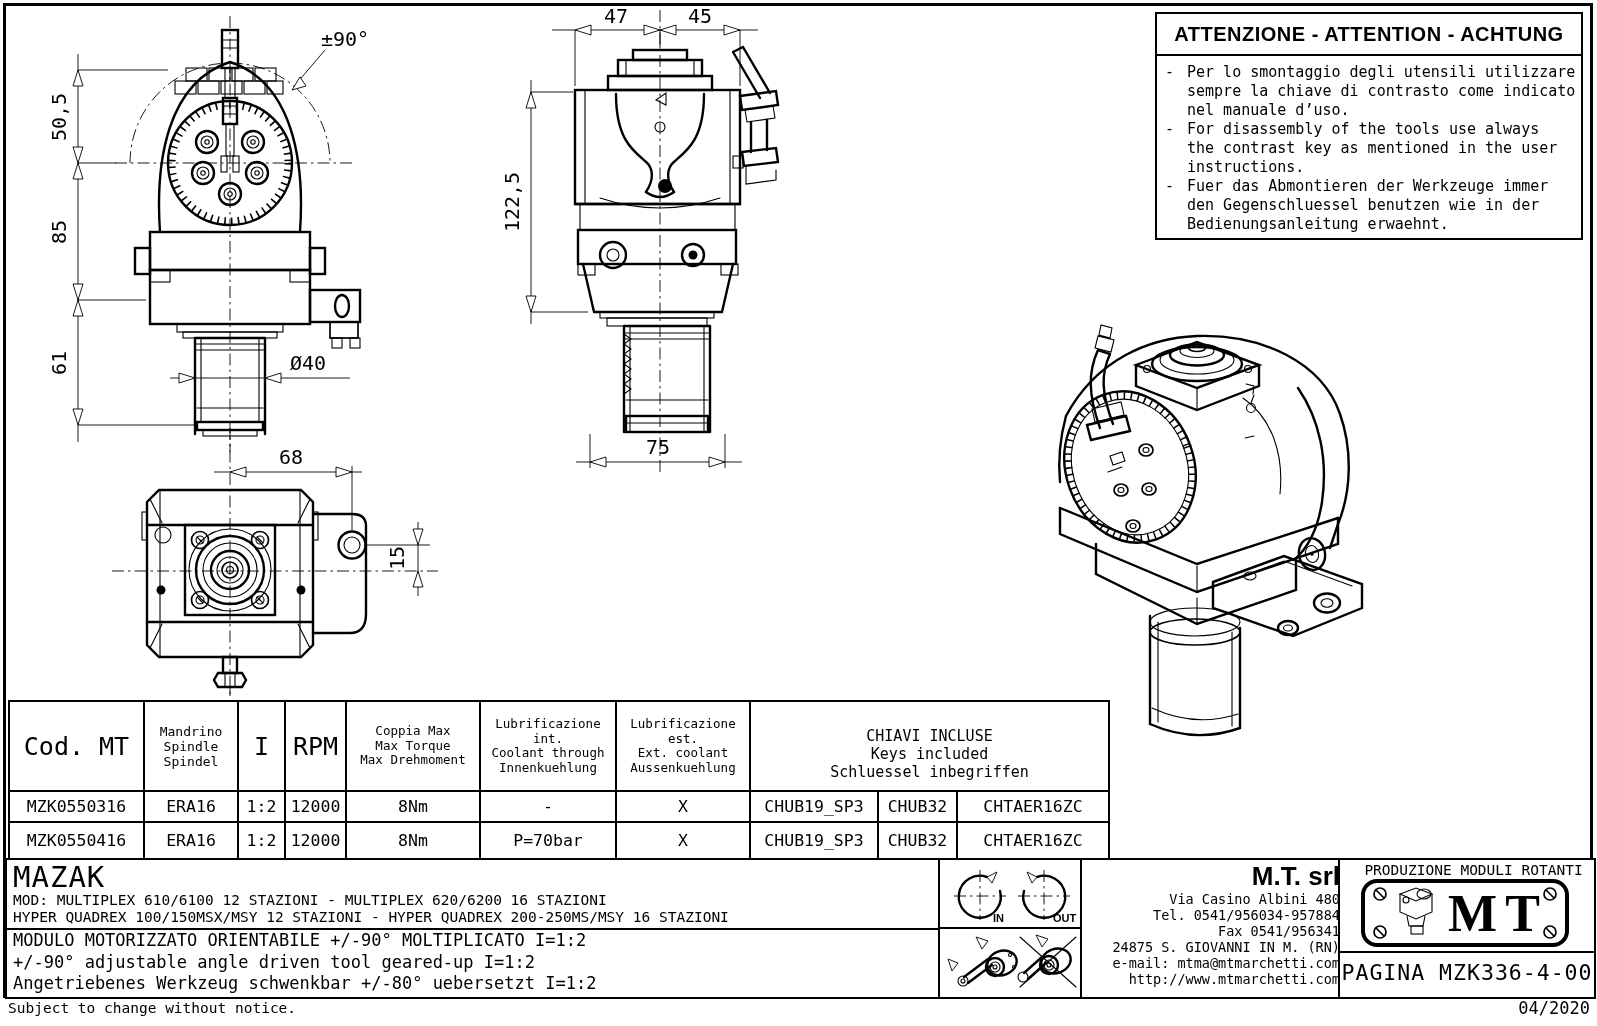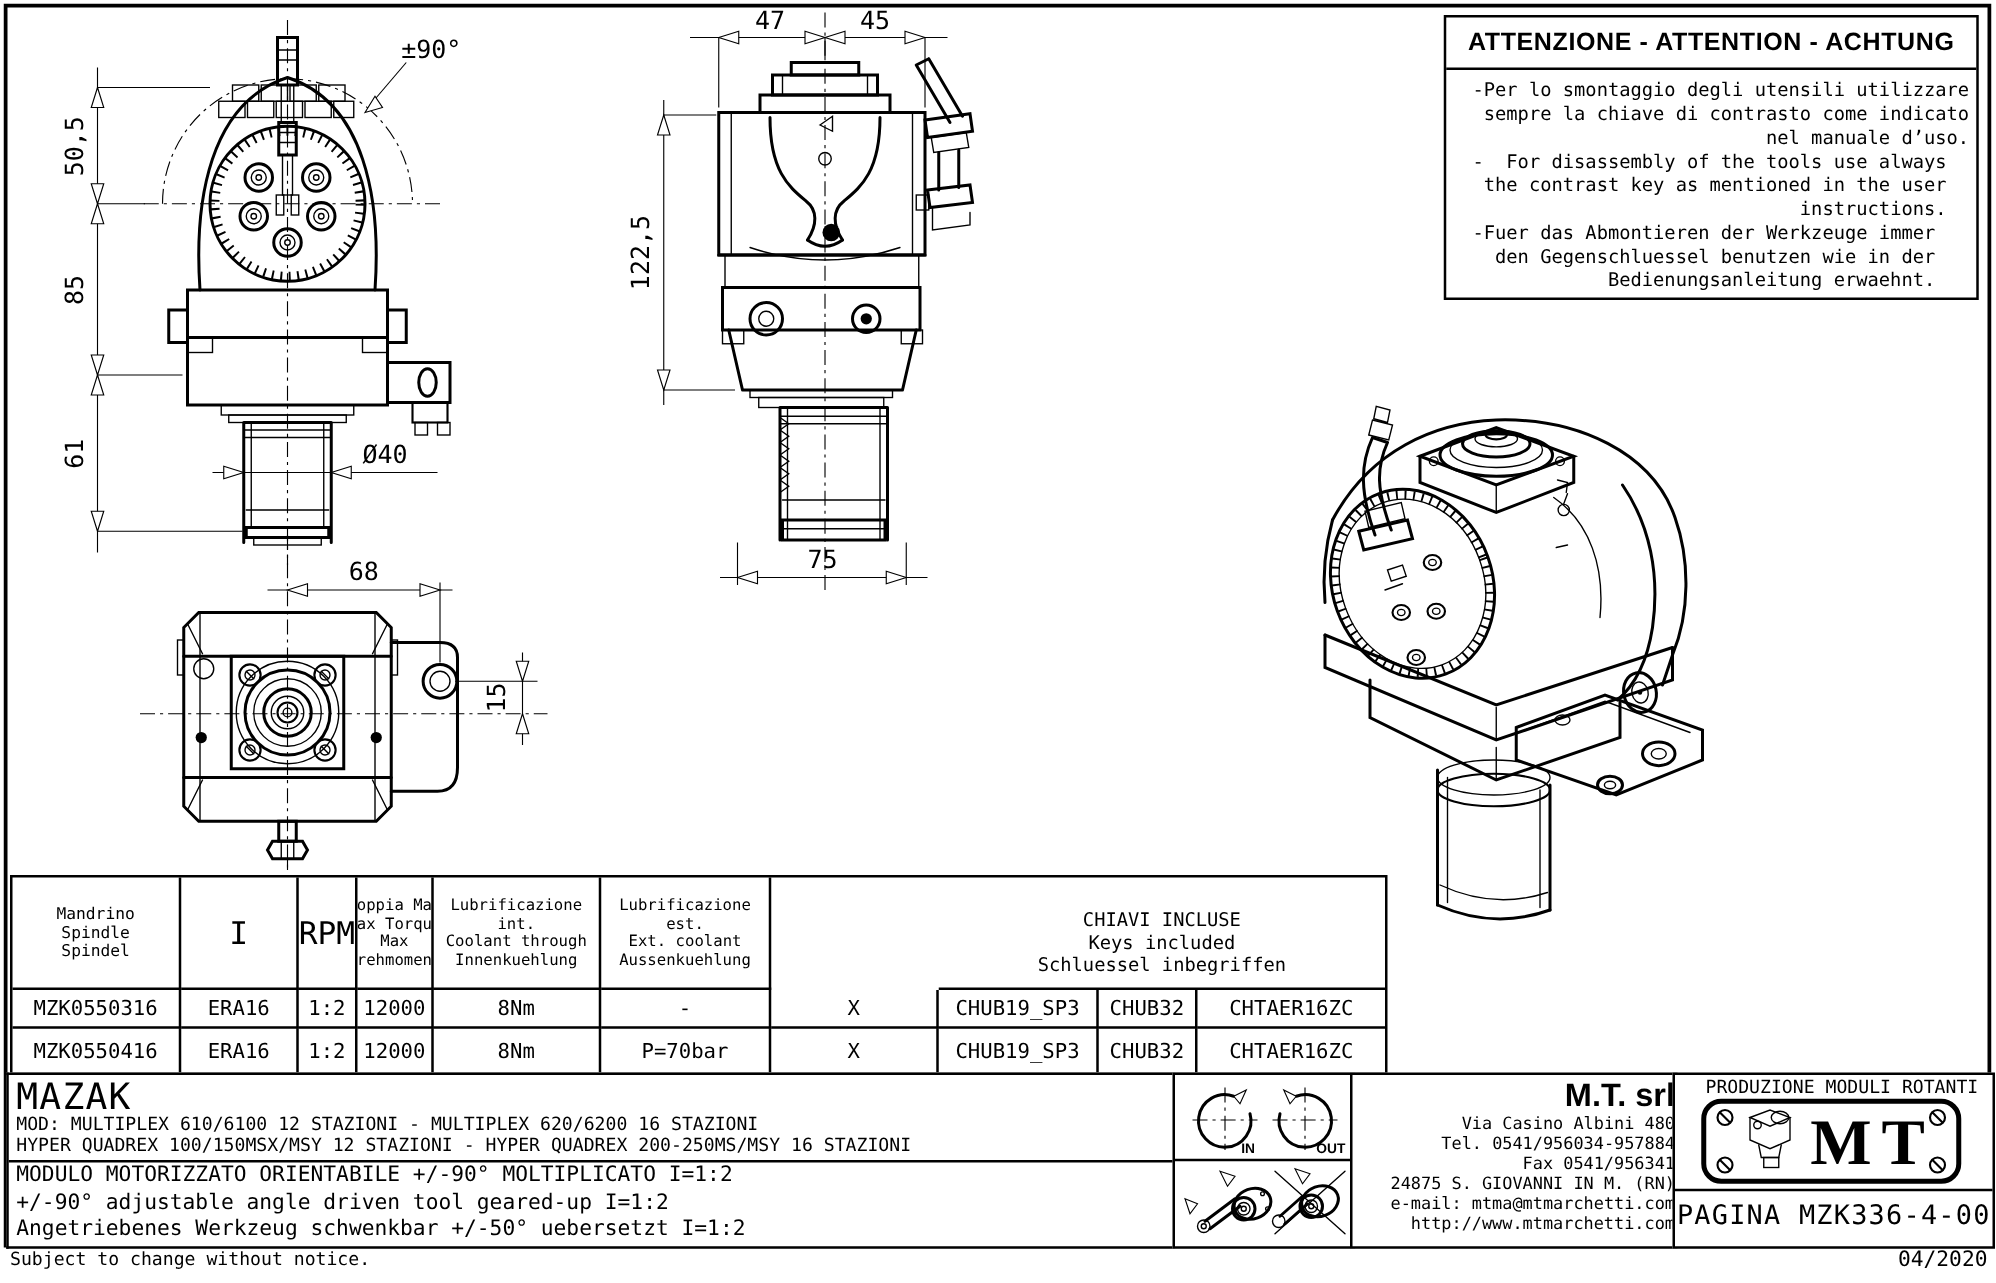--- a/index.html
+++ b/index.html
@@ -12,21 +12,21 @@
   .o15{stroke:#000;stroke-width:1.7;fill:none;stroke-linecap:round;}
   .o2{stroke:#000;stroke-width:2.4;fill:none;stroke-linecap:round;}
   .d{stroke:#000;stroke-width:0.9;fill:none;}
   .cl{stroke:#000;stroke-width:0.9;fill:none;stroke-dasharray:12 4 2.5 4;}
   .arr{fill:#fff;stroke:#000;stroke-width:0.9;}
   .blk{fill:#000;stroke:none;}
   .tick{fill:none;stroke:#000;stroke-width:7;stroke-dasharray:1.6 5.2;}
   .tick2{fill:none;stroke:#000;stroke-width:7;stroke-dasharray:1.5 5.4;}
   .dt{font-size:20px;}
   
-  .warnbox{left:1155px;top:12px;width:424px;height:224px;border:2.5px solid #000;background:#fff;text-align:right;}
+  .warnbox{left:1155px;top:12px;width:424px;height:224px;border:2.5px solid #000;background:#fff;}
   .warnhead{height:40px;border-bottom:2.5px solid #000;display:flex;align-items:center;justify-content:center;
             font-family:"Liberation Sans",sans-serif;font-weight:bold;font-size:20px;letter-spacing:0.5px;}
   .warnbody{padding:7px 8px 0 8px;}
   .warnitem{display:flex;margin-bottom:0px;}
   .warndash{width:22px;flex:0 0 22px;font-size:15px;line-height:19px;}
   .warnlines div{font-size:15px;line-height:19px;white-space:nowrap;}
   
   .spec{left:8px;top:700px;width:1098px;height:156px;border:2.5px solid #000;display:grid;background:#fff;
         grid-template-columns:135px 94px 47px 61px 134px 136px 134px 128px 79px 1fr;
         grid-template-rows:90px 31px 1fr;}
@@ -368,20 +368,21 @@
         <div>Fuer das Abmontieren der Werkzeuge immer</div>
         <div>den Gegenschluessel benutzen wie in der</div>
         <div>Bedienungsanleitung erwaehnt.</div>
       </div>
     </div>
   </div>
 </div>
 
 <div class="abs spec">
 
+  <div class="c h-big">Cod. MT</div>
   <div class="c h-sm">Mandrino
 Spindle
 Spindel</div>
   <div class="c h-big">I</div>
   <div class="c h-big">RPM</div>
   <div class="c h-xs">Coppia Max
 Max Torque
 Max Drehmoment</div>
   <div class="c h-xs">Lubrificazione int.
 Coolant through
@@ -416,21 +417,21 @@
   <div class="c v bot last">CHTAER16ZC</div>
 </div>
 
 <div class="abs tb mazakblk">
   <div class="brand">MAZAK</div>
   <div class="modline">MOD: MULTIPLEX 610/6100 12 STAZIONI - MULTIPLEX 620/6200 16 STAZIONI</div>
   <div class="modline">HYPER QUADREX 100/150MSX/MSY 12 STAZIONI - HYPER QUADREX 200-250MS/MSY 16 STAZIONI</div>
   <div class="descsec">
     <div class="descline">MODULO MOTORIZZATO ORIENTABILE +/-90° MOLTIPLICATO I=1:2</div>
     <div class="descline">+/-90° adjustable angle driven tool geared-up I=1:2</div>
-    <div class="descline">Angetriebenes Werkzeug schwenkbar +/-50° uebersetzt I=1:2</div>
+    <div class="descline">Angetriebenes Werkzeug schwenkbar +/-80° uebersetzt I=1:2</div>
   </div>
 </div>
 
 <div class="abs tb inoutblk">
   <div class="inout-top">
     <svg style="left:0;top:0;" width="137" height="64" viewBox="0 0 137 64">
       <path class="cl" d="M40,10 V60 M14,36 H66 M104,10 V60 M78,36 H130"></path>
       <path class="o2" d="M47,17 A21,21 0 1 0 60,31"></path>
       <path class="arr" d="M47,17 L57,12 L52,23 Z"></path>
       <path class="o2" d="M97,17 A21,21 0 1 1 84,31"></path>

